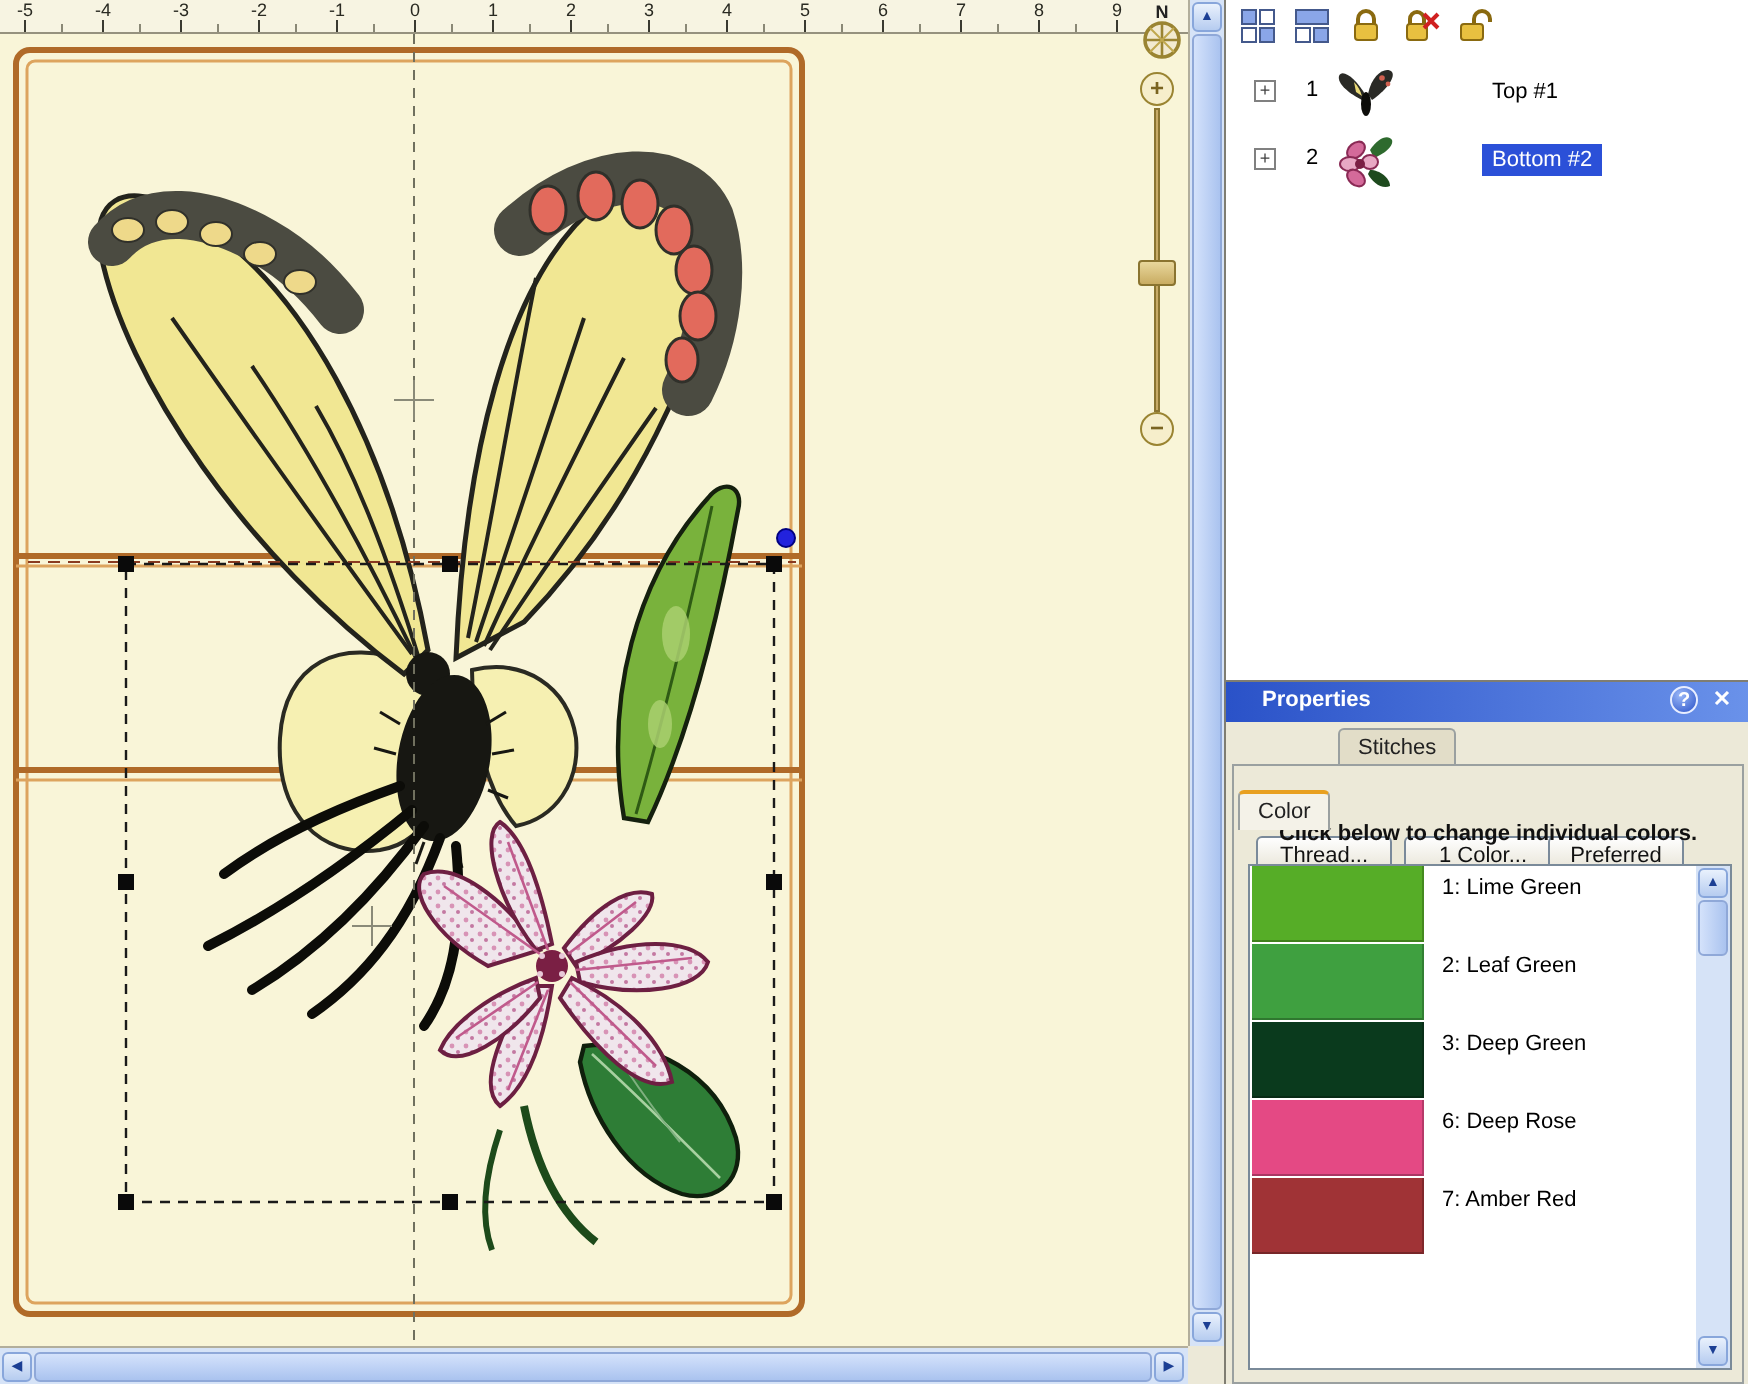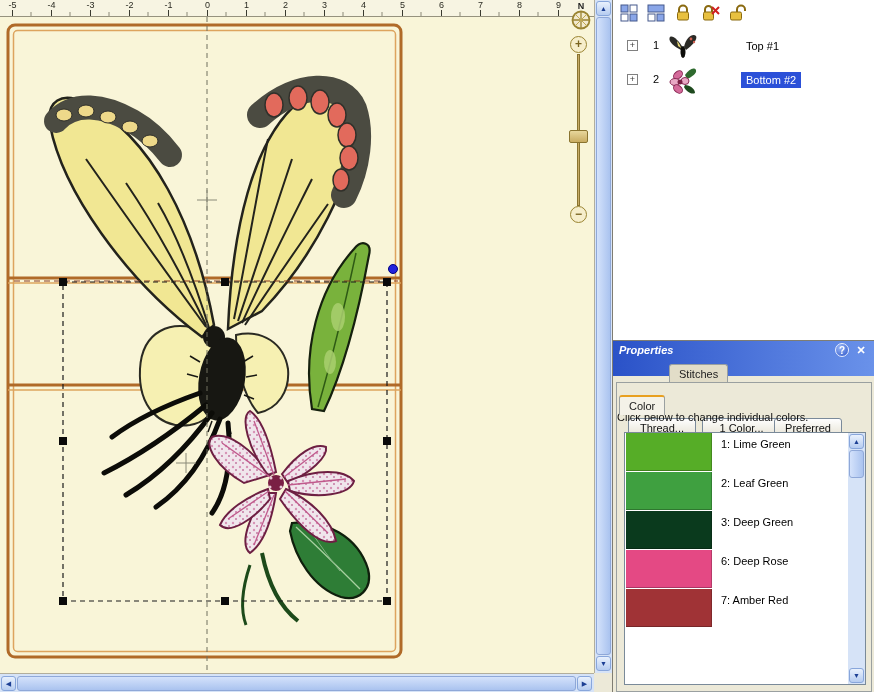--- a/index.html
+++ b/index.html
@@ -45,40 +45,40 @@
   .obj-row { position:absolute; left:0; width:100%; height:34px; }
   .expand-box { position:absolute; left:14px; top:10px; width:11px; height:11px; border:1px solid #808080; background:#fff;
                 font-size:9px; line-height:9px; text-align:center; color:#404040; }
   .obj-num { position:absolute; left:40px; top:9px; font-size:11px; }
   .obj-thumb { position:absolute; left:54px; top:1px; width:32px; height:32px; }
   .obj-label { position:absolute; left:93px; top:8px; padding:2px 5px; font-size:11px;margin-left:35px; }
   .obj-label.selected { background:#2b50d8; color:#fff; }
 
   
   #properties { position:absolute; left:0; top:340px; width:262px; height:352px; background:#ece9d8; border-top:1px solid #7f7d72; }
-  #prop-title { position:absolute; left:0; top:0; width:100%; height:35px;
+  #prop-title { position:absolute; left:0; top:0; width:100%; height:20px;
                 background:linear-gradient(90deg,#2a52c8,#6a92ea); color:#fff; font-weight:bold;
-                font-size:11px; line-height:18px; padding-left:6px;font-style:italic; }
+                font-size:11px; line-height:18px; padding-left:18px; }
   #prop-help { position:absolute; right:26px; top:2px; width:14px; height:14px; border-radius:50%;
                background:radial-gradient(circle at 35% 30%, #9ab8f8, #2a52c8); border:1px solid #e8eeff;
                color:#fff; font-size:10px; font-weight:bold; text-align:center; line-height:13px; }
   #prop-close { position:absolute; right:6px; top:1px; width:16px; height:16px; color:#fff;
                 font-size:11px; font-weight:bold; text-align:center; line-height:16px; }
   .tab { position:absolute; top:22px; height:19px; padding:0 9px; line-height:19px; font-size:11px;
          border:1px solid #9aa0a0; border-bottom:none; border-radius:3px 3px 0 0; background:#e2ddc8; color:#222; }
   .tab.active { background:#f4f2e8; border-top:2px solid #e8a020; z-index:3; height:20px;margin-top:32px; }
   #tab-color { left:6px; }
   #tab-stitches { left:56px; top:23px; }
   #tab-page { position:absolute; left:3px; right:3px; top:41px; bottom:0; border:1px solid #9aa0a0; background:#ece9d8; }
   .xp-btn { position:absolute; top:7px; height:21px; background:linear-gradient(#fefefe,#e4e0d0);
             border:1px solid #7a8a9a; border-radius:3px; font-size:11px; color:#111; text-align:center; line-height:19px;margin-top:28px; }
   #btn-thread { left:11px; width:68px; }
   #btn-1color { left:85px; width:79px; }
   #btn-preferred { left:157px; width:68px;text-decoration:underline; }
-  #color-hint { position:absolute; top:28px; width:100%; font-size:11px; color:#101010; }
+  #color-hint { position:absolute; top:28px; width:100%; text-align:center; font-size:11px; color:#101010;font-weight:bold; }
   #color-list { position:absolute; left:7px; right:5px; top:49px; bottom:6px; background:#fff;
                 border:1px solid #7a8a99; overflow:hidden; }
   .color-row { position:relative; height:39px; }
   .swatch { position:absolute; left:1px; top:0; width:86px; height:38px; border-bottom:1px solid rgba(0,0,0,0.25);
             border-right:1px solid rgba(0,0,0,0.2); }
   .swatch-label { position:absolute; left:96px; top:5px; font-size:11px; color:#000; }
   #list-scroll { position:absolute; right:0; top:0; bottom:0; width:17px; background:#d6e3f7; }
   #list-scroll .thumb { position:absolute; left:1px; top:17px; width:15px; height:28px;
                         background:linear-gradient(90deg,#d4e2fb,#aac3ef); border:1px solid #8fa8d8; border-radius:3px; }
 </style>

